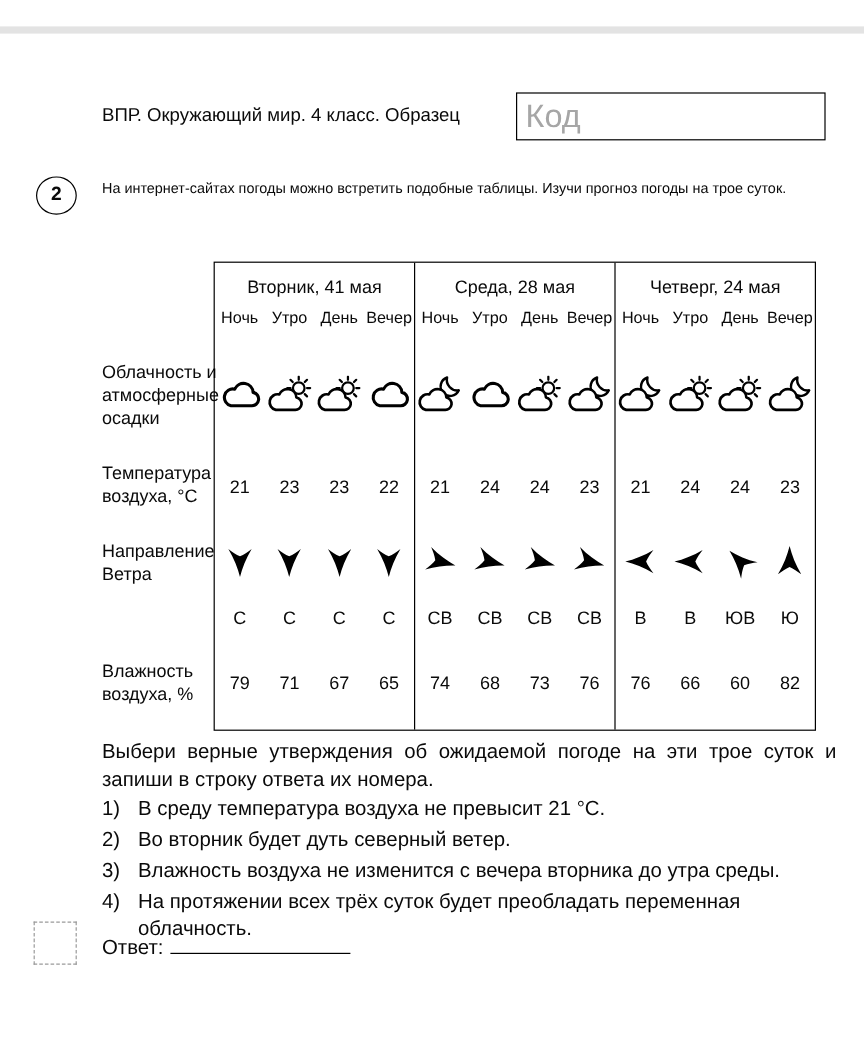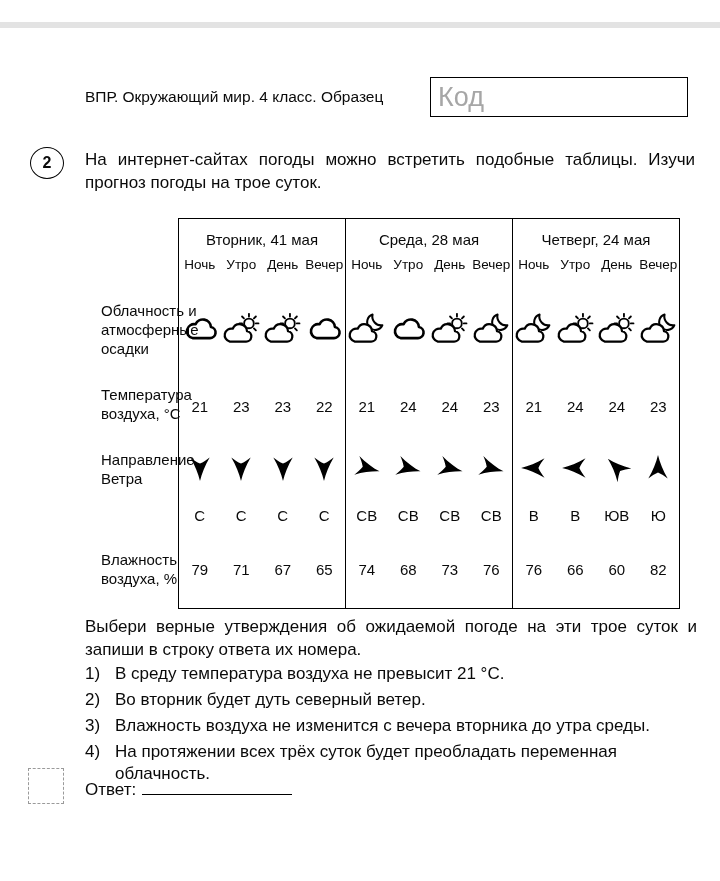--- a/index.html
+++ b/index.html
@@ -6,35 +6,35 @@
   .page{position:relative;width:720px;height:881px;background:#fff;overflow:hidden;
         font-family:Liberation Sans, sans-serif;color:#0a0a0a;}
   .top-strip{position:absolute;left:0;top:22px;width:720px;height:6px;background:#e3e3e3;}
   .doc-title{position:absolute;left:85px;top:88px;font-size:15.5px;}
   .code-box{position:absolute;left:430px;top:77px;width:256px;height:38px;border:1.4px solid #000;}
   .code-label{display:block;padding-left:7px;font-size:27px;line-height:38px;color:#a6a6a6;}
   .qnum-circle{position:absolute;left:30px;top:147px;width:32px;height:30px;border:1.5px solid #000;
         border-radius:50%;display:flex;align-items:center;justify-content:center;
         font-size:16px;font-weight:bold;}
   .question-text{position:absolute;left:85px;top:149px;width:610px;margin:0;
-        font-size:17px;line-height:1.35;text-align:justify;}
+        font-size:12px;line-height:1.35;text-align:justify;}
   
   .fc-table{position:absolute;left:178px;top:218px;width:500px;height:389px;
         border:1.6px solid #000;display:flex;box-sizing:content-box;}
   .day-col{flex:1 1 0;display:grid;grid-template-rows:30px 34px 92px 62px 62px 46px 1fr;min-width:0;}
   .day-col + .day-col{border-left:1.6px solid #000;}
   .day-title{display:flex;align-items:flex-end;justify-content:center;font-size:15px;padding-bottom:1px;}
   .cells{display:flex;}
   .cell{flex:1 1 0;display:flex;align-items:center;justify-content:center;min-width:0;}
   .time-cell{font-size:13.5px;align-items:flex-start;padding-top:8px;}
   .num-cell{font-size:15px;}
   .dir-cell{font-size:15px;align-items:flex-start;padding-top:8px;}
   .hum-cell{align-items:flex-start;padding-top:16px;}
   .icon-cell svg{display:block;}
-  .row-label{position:absolute;left:85px;width:104px;font-size:15px;line-height:1.26;margin-left:16px;}
+  .row-label{position:absolute;left:85px;width:104px;font-size:15px;line-height:1.26;}
   .label-clouds{top:302px;}
   .label-temp{top:386px;}
   .label-wind{top:451px;}
   .label-hum{top:551px;}
   
   .instruction{position:absolute;left:85px;top:616px;width:612px;margin:0;
         font-size:17px;line-height:1.35;text-align:justify;}
   .statements{position:absolute;left:85px;top:663px;width:616px;}
   .stmt{display:flex;margin-bottom:3.5px;font-size:17px;line-height:1.32;}
   .stmt-num{width:30px;flex:0 0 30px;}

